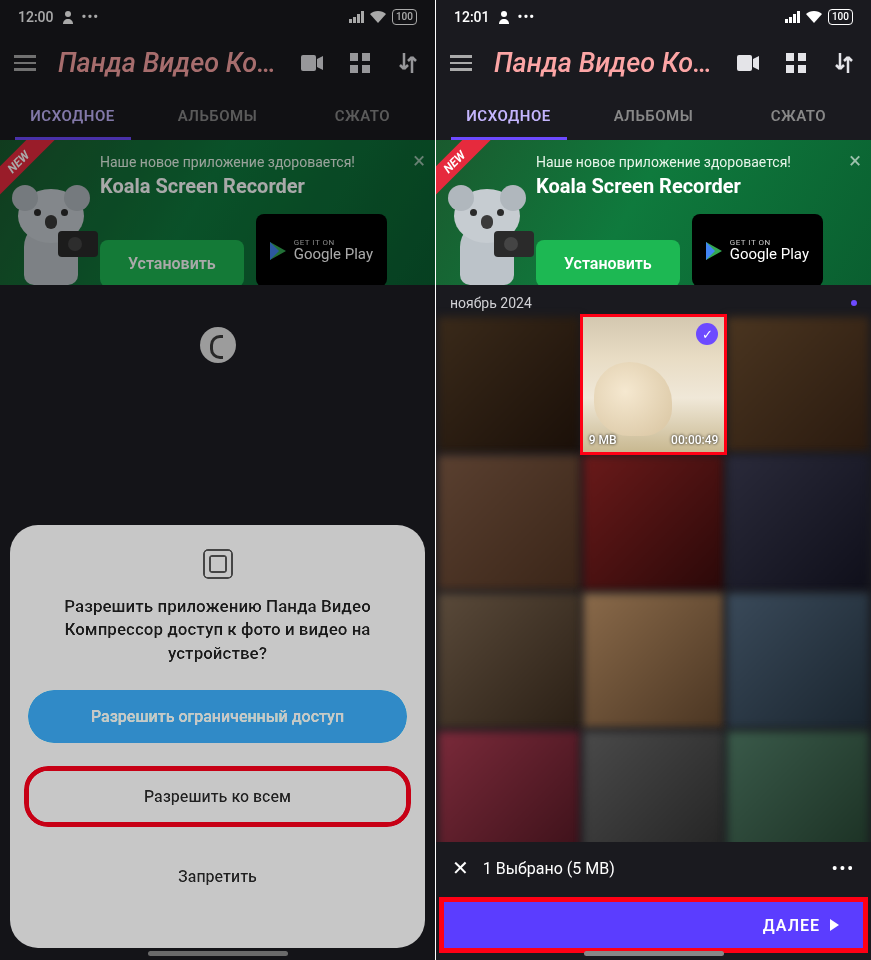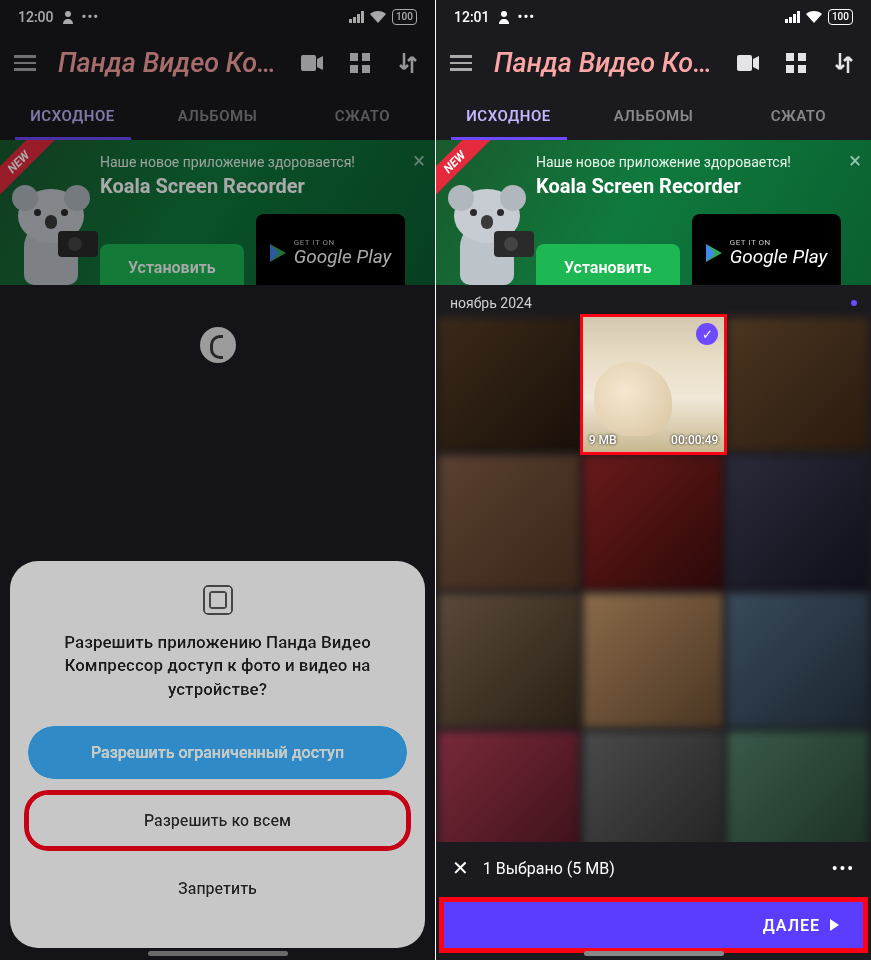--- a/index.html
+++ b/index.html
@@ -50,34 +50,34 @@
   .banner-text { flex:1; display:flex; flex-direction:column; gap:4px; }
   .banner-sub { font-size: 14px; color: #e8f5ea; }
   .banner-title { font-size: 20px; font-weight: 700; color: #fff; }
   .banner-btns { display: flex; gap: 12px; margin-top: 12px; align-items: flex-end; }
   .install-btn { background: #1db853; color: #fff; border: none; border-radius: 8px; padding: 14px 28px; font-size: 16px; font-weight: 600; }
   .gplay { background: #000; border-radius: 8px; padding: 25px 14px; display: flex; align-items: center; gap: 8px; }
   .gplay-tri { width:0;height:0;border-left:16px solid #34a853;border-top:9px solid transparent;border-bottom:9px solid transparent; position:relative;}
   .gplay-tri::after{content:'';position:absolute;left:-16px;top:-9px;width:0;height:0;border-left:9px solid #4285f4;border-top:9px solid transparent;border-bottom:9px solid transparent;}
   .gplay-text { display:flex; flex-direction:column; line-height:1; }
   .gplay-small { font-size: 8px; letter-spacing: 0.5px; color:#ccc; }
-  .gplay-big { font-size: 19px; color:#fff;font-style:italic; }
+  .gplay-big { font-size: 15px; color:#fff; }
 
   
   .spinner-area { height: 120px; display:flex; align-items:center; justify-content:center; }
   .spinner { width: 36px; height: 36px; border-radius:50%; background:#c8c8c8; position:relative; }
   .spinner::after{content:'';position:absolute;left:10px;top:8px;width:10px;height:18px;border:3px solid #333;border-right:none;border-radius:10px 0 0 10px;}
 
   
   .perm-sheet { position: absolute; bottom: 12px; left: 10px; right: 10px; background: #fff; border-radius: 28px; padding: 24px 18px 18px; filter: brightness(1.3); }
   .perm-icon { display:flex; justify-content:center; margin-bottom:16px; }
   .perm-icon-box { width:30px; height:30px; border:2.5px solid #444; border-radius:5px; position:relative;}
   .perm-icon-box::after{content:'';position:absolute;inset:4px;border:2px solid #444;border-radius:3px;}
   .perm-msg { text-align:center; font-size: 17px; font-weight: 600; color: #1a1a1a; line-height: 1.4; margin-bottom: 24px; padding: 0 8px;}
-  .perm-btn { width:100%; border:none; border-radius: 26px; padding: 17px; font-size: 16px; font-weight: 500; margin-bottom: 15px; }
+  .perm-btn { width:100%; border:none; border-radius: 26px; padding: 17px; font-size: 16px; font-weight: 500; margin-bottom: 27px; }
   .perm-btn.primary { background: #2f88ff; color: #fff; }
   .perm-btn.secondary { background: #eeeeef; color: #222; }
   .hl-red { outline: 5px solid #ff0015; outline-offset: -1px; border-radius: 20px; }
 
   .nav-pill { position:absolute; bottom:4px; left:50%; transform:translateX(-50%); width:140px; height:5px; background:#888; border-radius:3px; }
 
   
   .section-head { display:flex; justify-content:space-between; align-items:center; padding: 10px 14px 6px; font-size: 14px; color:#d0d0d4;}
   .purple-dot { width:6px;height:6px;background:#6d4aff;border-radius:50%;}
   .gallery { display:grid; grid-template-columns: repeat(3,1fr); gap:3px; padding:0 2px;}

